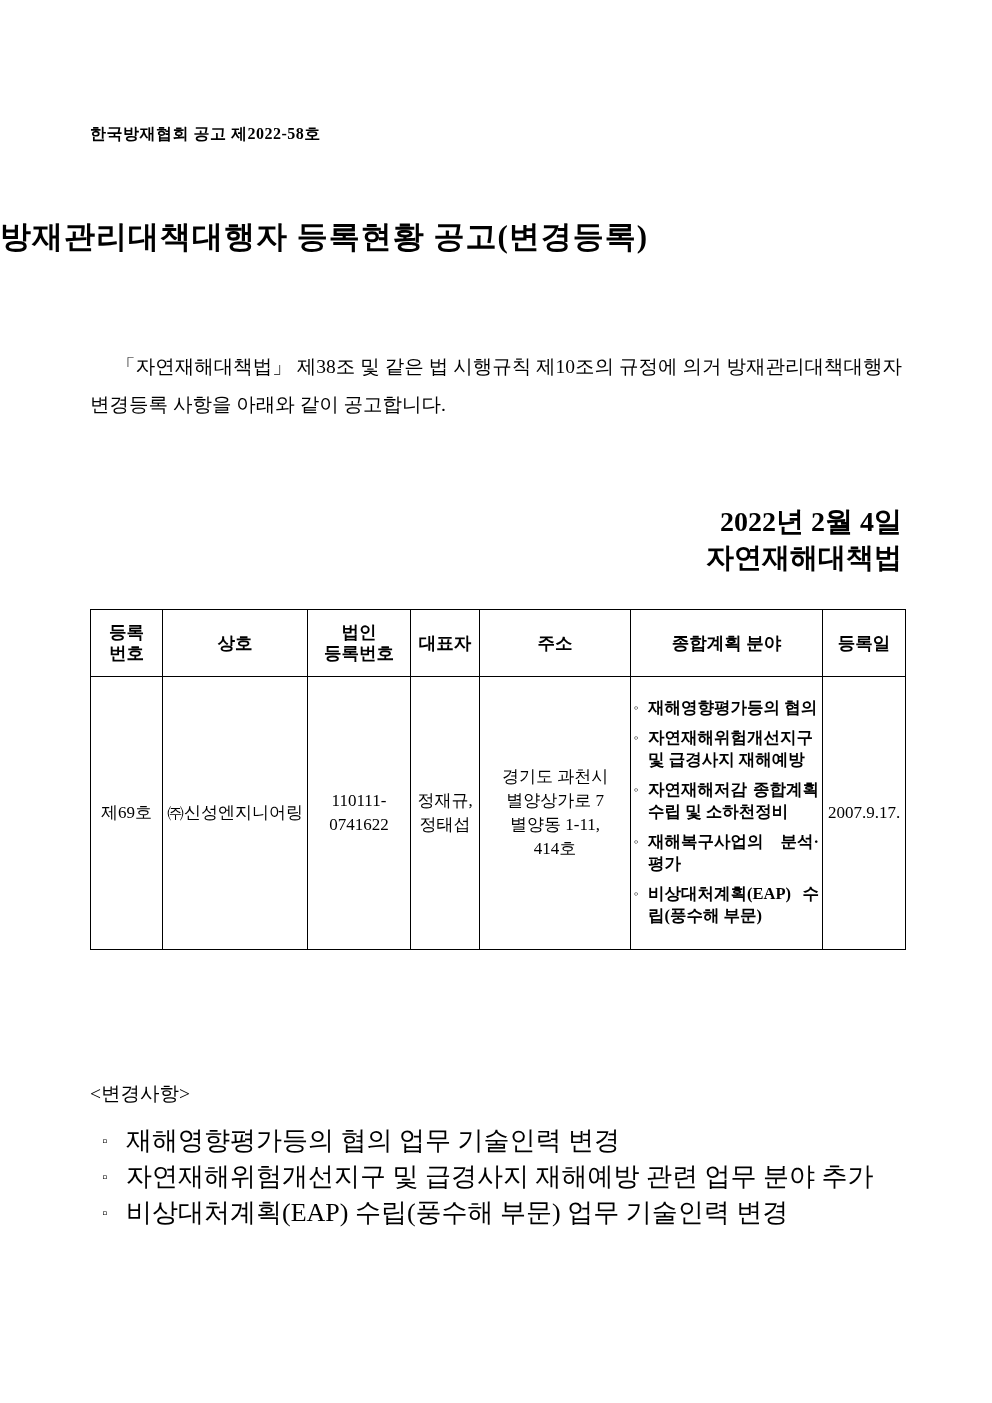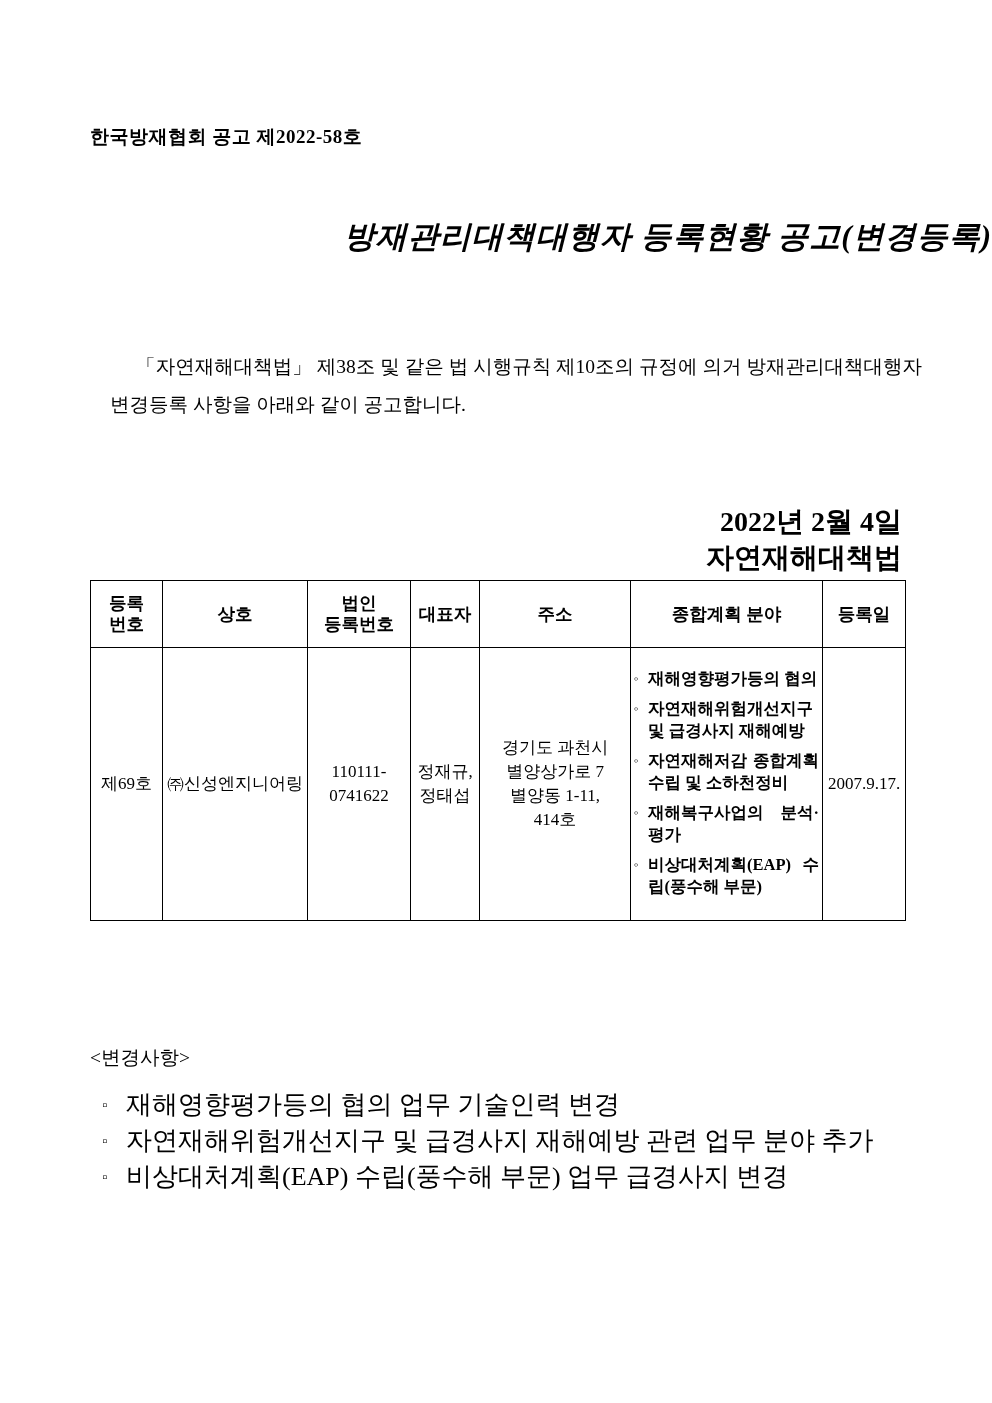--- a/index.html
+++ b/index.html
@@ -21,50 +21,48 @@
     height: 1403px;
     box-sizing: border-box;
     padding: 0;
   }
 
   
   .doc-header {
     position: absolute;
     left: 90px;
     top: 124px;
-    font-size: 19px;
+    font-size: 16px;
     font-weight: bold;
     letter-spacing: 0.5px;
     white-space: nowrap;
   }
 
   
   .doc-title {
     position: absolute;
     left: 0;
     right: 0;
     top: 216px;
-    text-align: right;
+    text-align: left;
     font-size: 31px;
     font-weight: bold;
     letter-spacing: 1px;
-    font-style: italic;
   }
 
   
   .doc-body {
     position: absolute;
     left: 90px;
     top: 348px;
     width: 812px;
     font-size: 19.5px;
     line-height: 38px;
     text-align: justify;
     text-justify: inter-ideograph;
-    margin-left: 20px;
   }
   .doc-body .indent {
     display: inline-block;
     width: 26px;
   }
 
   
   .sign-block {
     position: absolute;
     right: 90px;
@@ -72,21 +70,21 @@
     text-align: right;
     font-size: 28px;
     font-weight: bold;
     line-height: 36px;
   }
 
   
   .table-wrap {
     position: absolute;
     left: 90px;
-    top: 580px;
+    top: 609px;
     width: 815px;
   }
   table.reg-table {
     border-collapse: collapse;
     width: 815px;
     table-layout: fixed;
   }
   table.reg-table th,
   table.reg-table td {
     border: 1.3px solid #000;
@@ -139,21 +137,21 @@
     left: 0;
     top: 0;
     font-size: 13px;
     line-height: 22px;
   }
 
   
   .changes {
     position: absolute;
     left: 90px;
-    top: 1044px;
+    top: 1080px;
     width: 820px;
   }
   .changes-title {
     font-size: 19.5px;
     margin-bottom: 16px;
   }
   ul.changes-list {
     list-style: none;
     margin: 0;
     padding: 0;
@@ -248,17 +246,17 @@
         </tr>
       </tbody>
     </table>
   </div>
 
   <div class="changes">
     <div class="changes-title">&lt;변경사항&gt;</div>
     <ul class="changes-list">
       <li>재해영향평가등의 협의 업무 기술인력 변경</li>
       <li>자연재해위험개선지구 및 급경사지 재해예방 관련 업무 분야 추가</li>
-      <li>비상대처계획(EAP) 수립(풍수해 부문) 업무 급경사지 변경</li>
+      <li>비상대처계획(EAP) 수립(풍수해 부문) 업무 기술인력 변경</li>
     </ul>
   </div>
 
 </div>
 
 </body></html>

